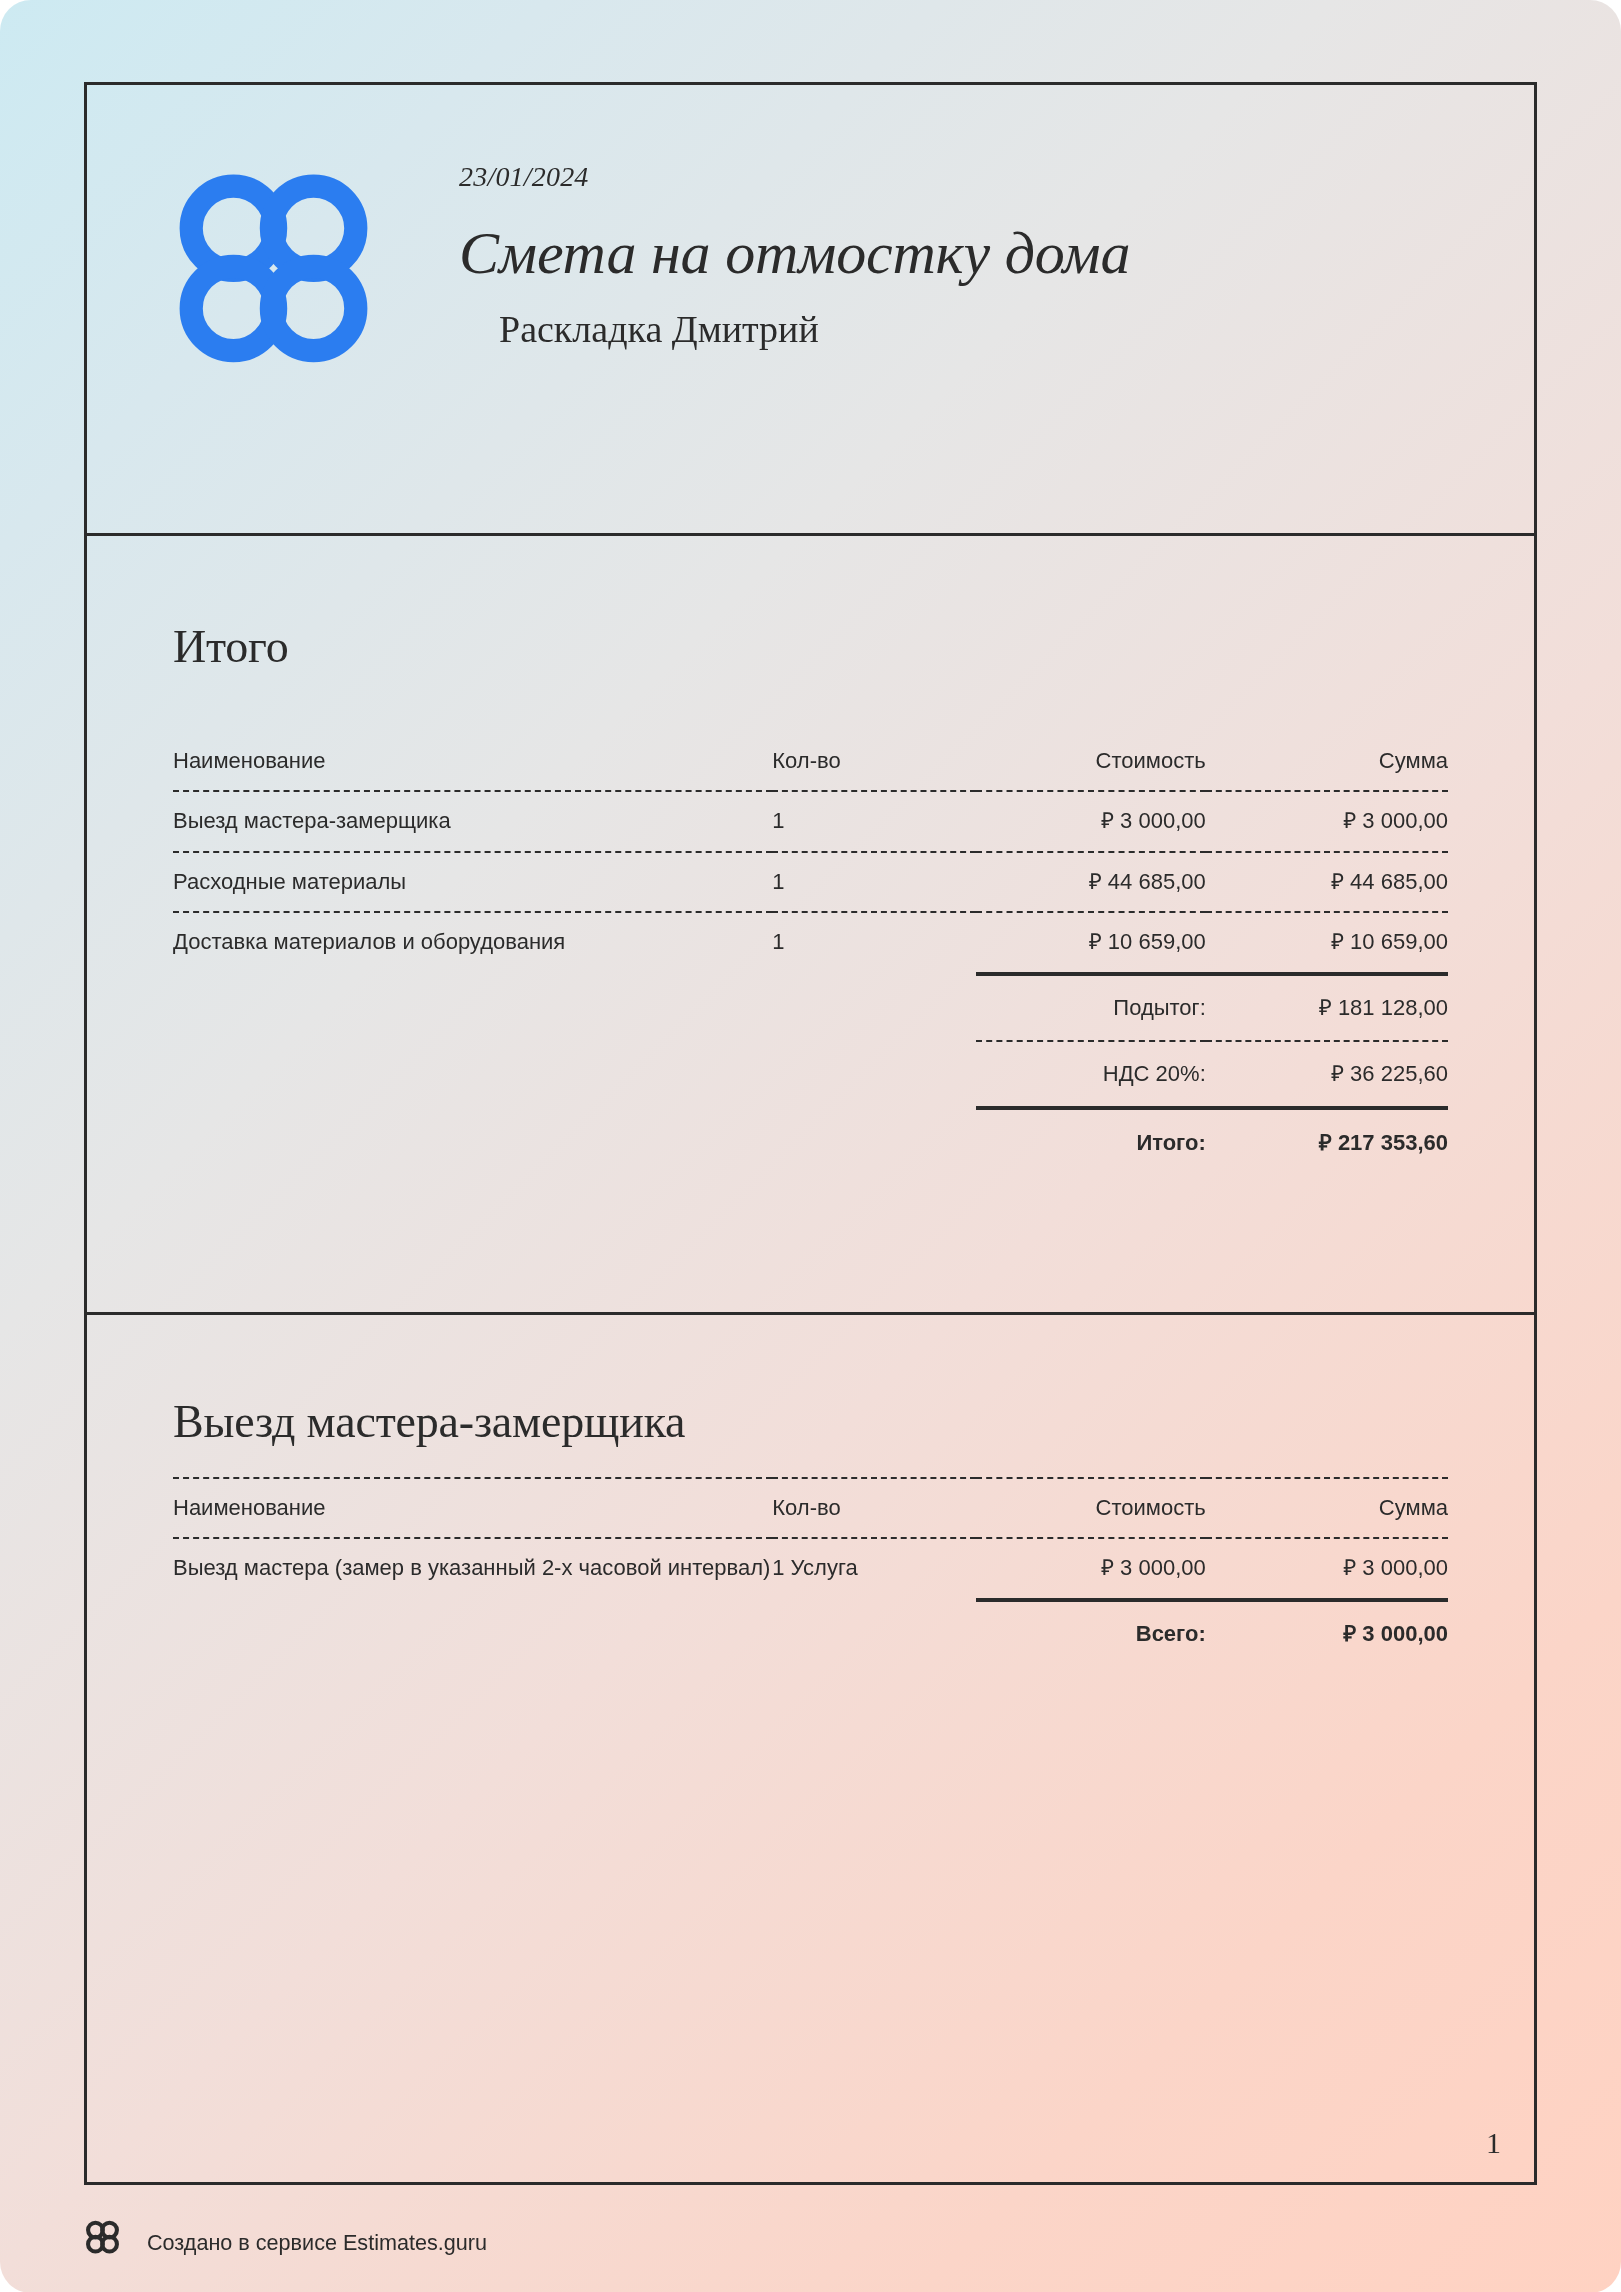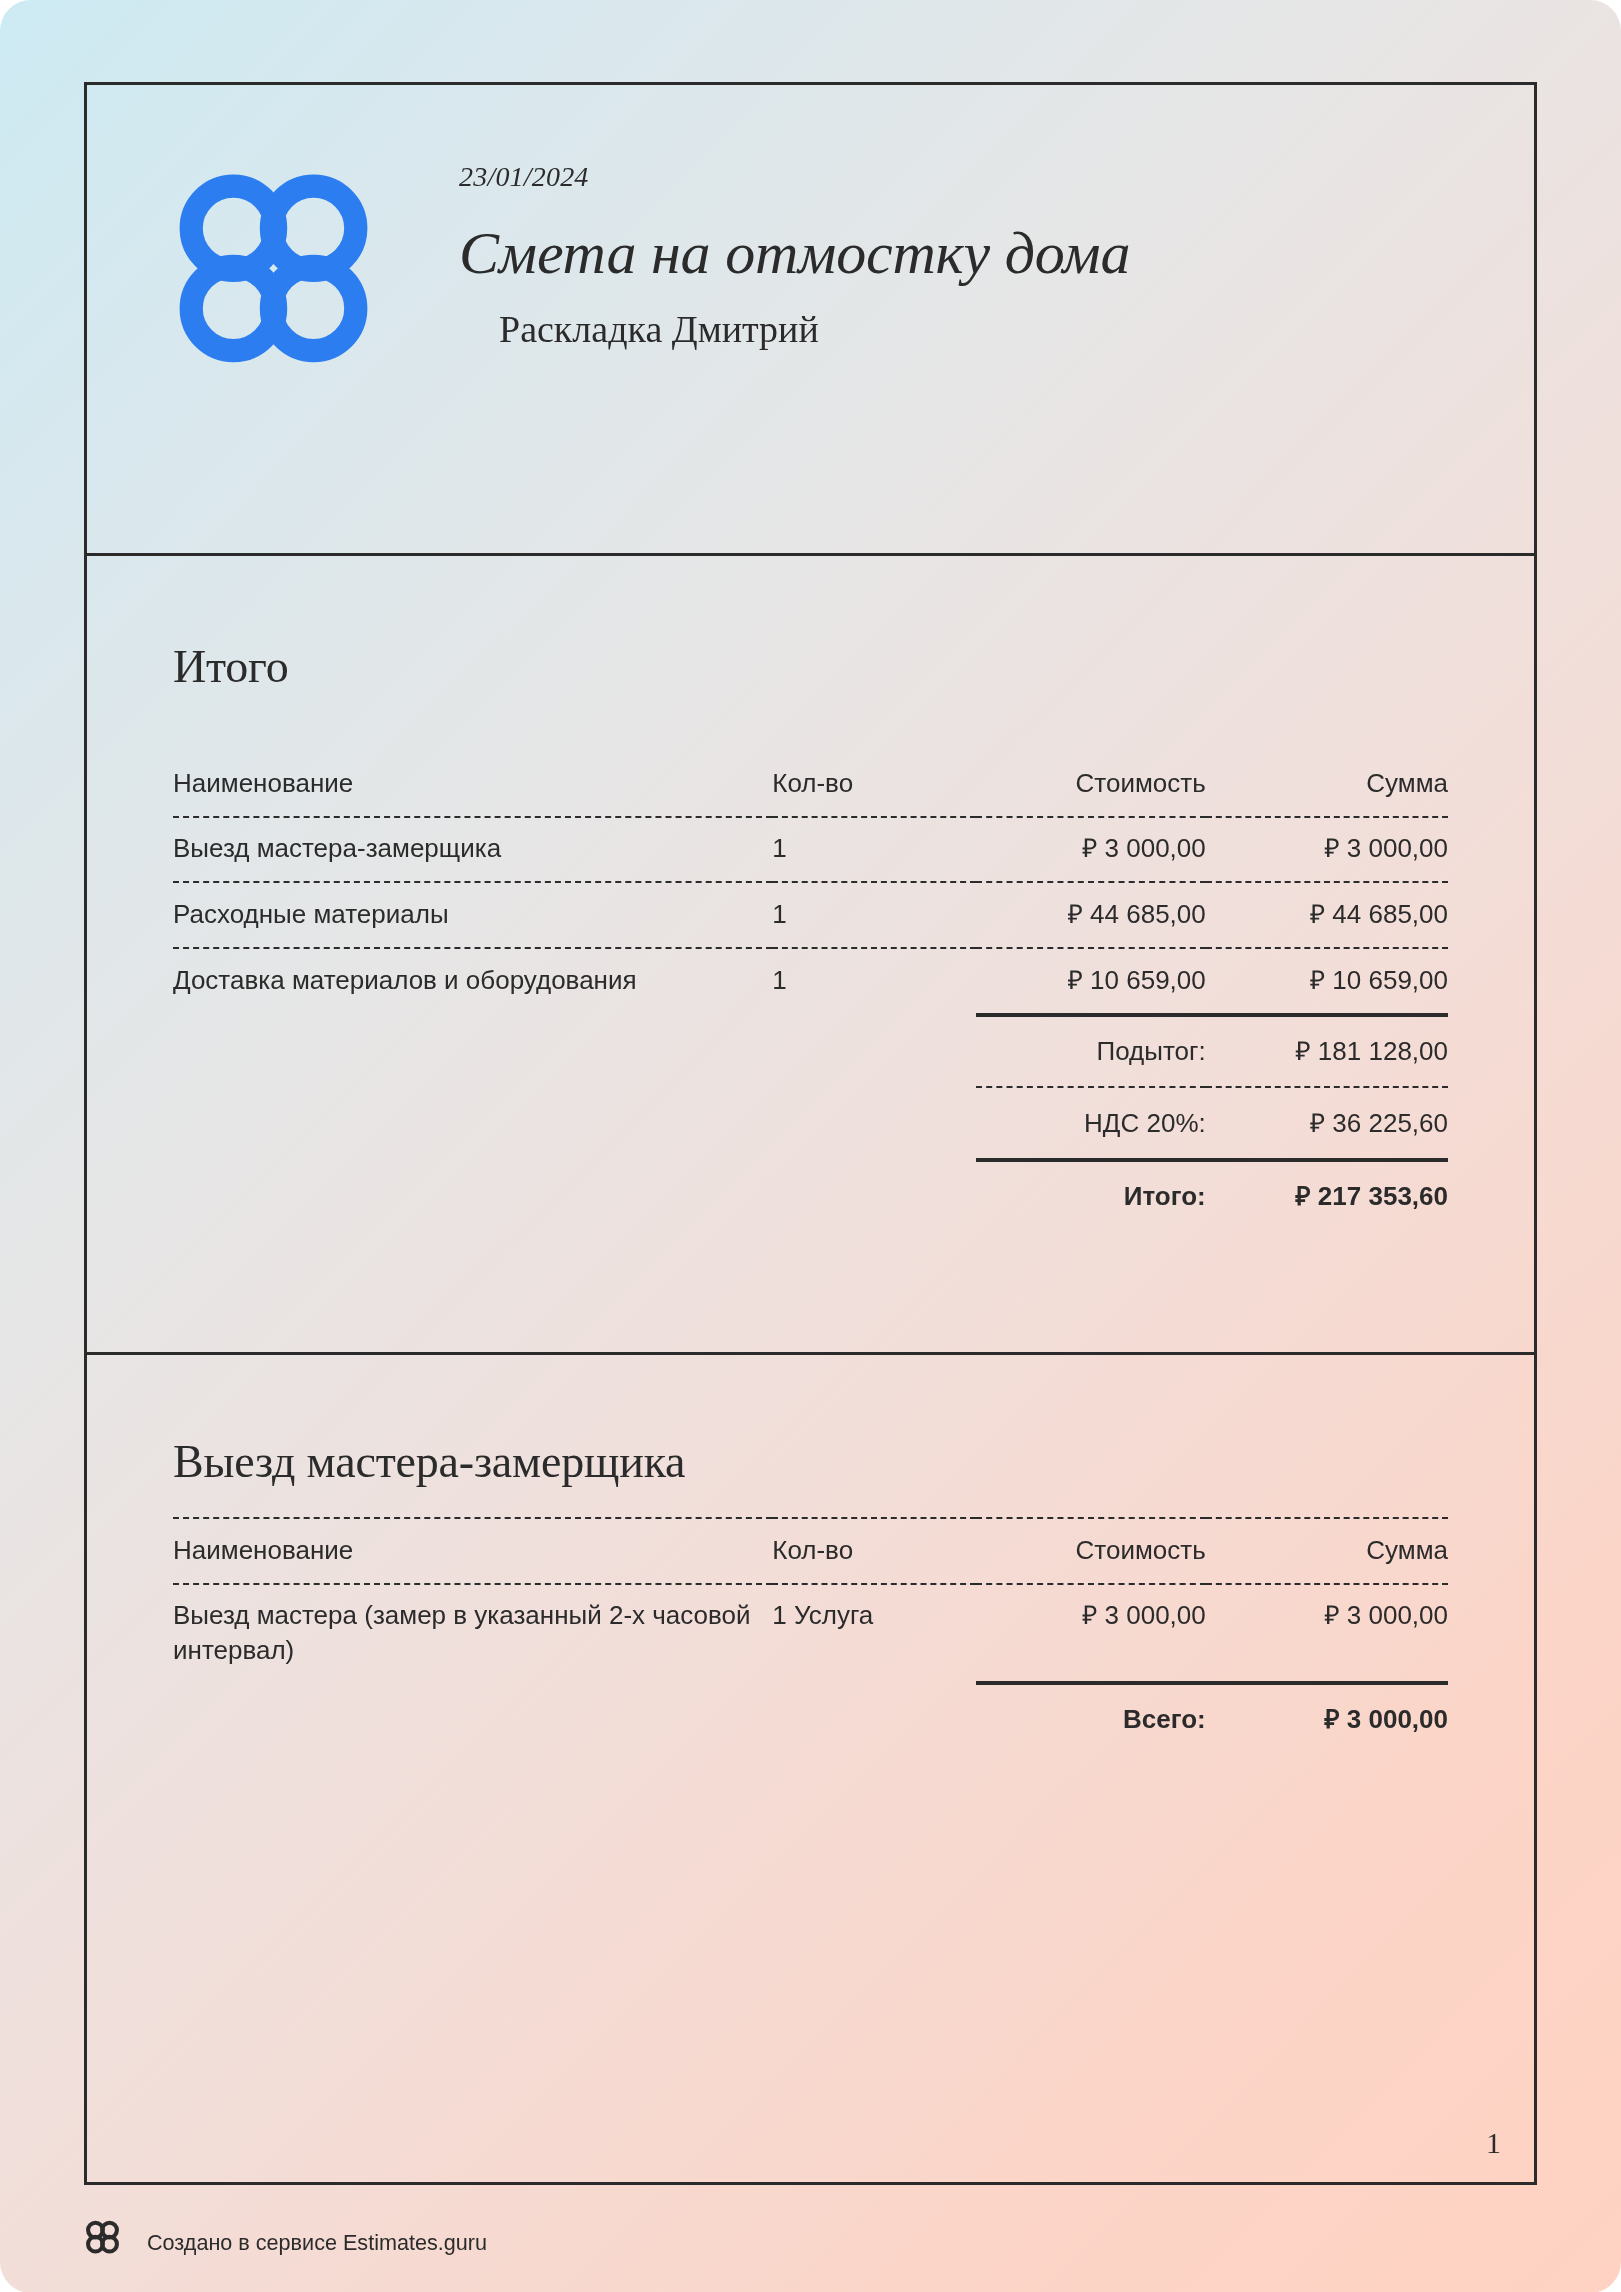--- a/index.html
+++ b/index.html
@@ -41,21 +41,20 @@
     display: flex;
     flex-direction: column;
   }
 
   .band {
     position: relative;
     box-sizing: border-box;
   }
   .band + .band {
     border-top: 3.9px solid #2b2b2b;
-    margin-top: 20px;
   }
 
   
   .header-band {
     height: 448px;
     display: flex;
     align-items: flex-start;
     padding: 0;
   }
   .logo-wrap {
@@ -127,21 +126,21 @@
 
   
   table.est {
     width: 100%;
     border-collapse: collapse;
     table-layout: fixed;
   }
   table.est th,
   table.est td {
     font-family: "Liberation Sans", sans-serif;
-    font-size: 26px;
+    font-size: 22px;
     color: #2b2b2b;
     font-weight: normal;
     padding: 13.7px 0 15.7px 0;
     vertical-align: top;
     line-height: 1.32;
   }
   th.c-name, td.c-name { text-align: left; width: 47%; padding-left: 13.7px; }
   th.c-qty,  td.c-qty  { text-align: left; width: 16%; }
   th.c-price,td.c-price{ text-align: right; width: 18%; }
   th.c-sum,  td.c-sum  { text-align: right; width: 19%; padding-right: 7.8px; }

